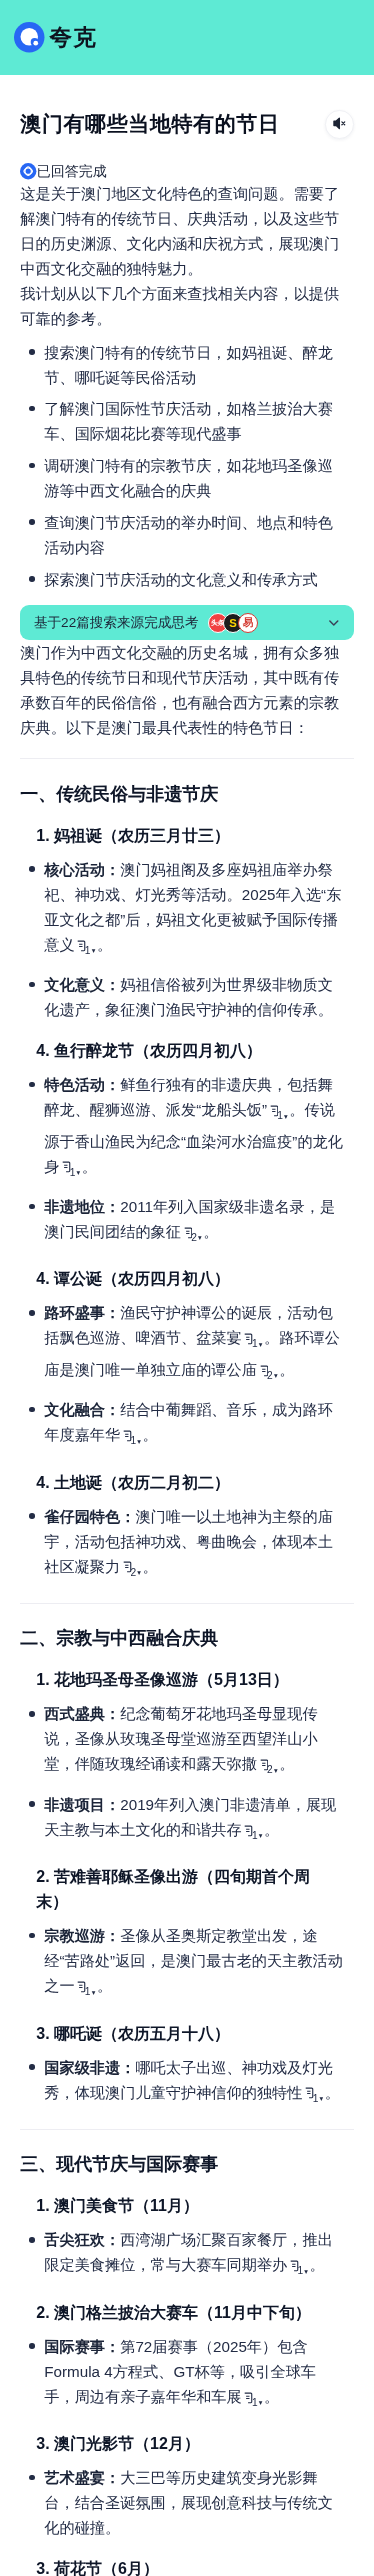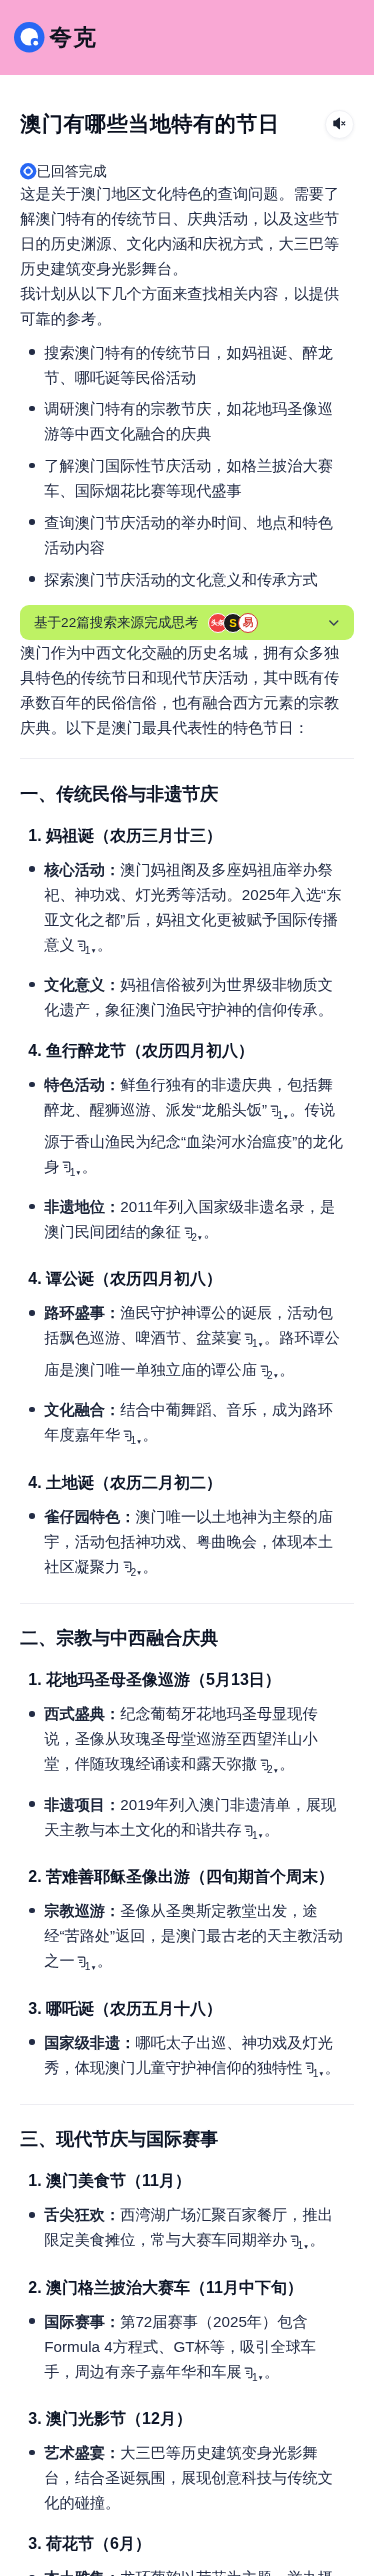--- a/index.html
+++ b/index.html
@@ -1,19 +1,19 @@
 <!DOCTYPE html>
 <html style="font-size:9px"><head>
 <meta charset="utf-8">
 <style>
   html,body{margin:0;padding:0;background:#fff;}
   .page{width:374px;height:2576px;margin:0 auto;background:#ffffff;overflow:hidden;
         font-family:"Liberation Sans","DejaVu Sans",sans-serif;color:#232c45;}
   
-  .hdr{height:75px;background:#f9a8d4;display:flex;align-items:center;padding-left:14px;box-sizing:border-box;}
+  .hdr{height:75px;background:#5eead4;display:flex;align-items:center;padding-left:14px;box-sizing:border-box;}
   .hdr .logo{width:30.5px;height:30.5px;flex:0 0 auto;}
   .hdr .brand{font-size:22.6px;font-weight:800;color:#0e131f;margin-left:5.1px;letter-spacing:1.1px;}
   
   .main{padding:0 20.3px;}
   .title-row{margin-top:35px;display:flex;align-items:flex-start;}
   h1.qtitle{flex:1;margin:0;font-size:21px;line-height:27px;font-weight:800;color:#0a101f;letter-spacing:0.6px;}
   .mute-btn{width:26.5px;height:26.5px;border-radius:50%;background:#fff;border:0.6px solid #f0f1f5;
             box-shadow:0 1.1px 3.4px rgba(20,30,60,.06);display:flex;align-items:center;justify-content:center;
             flex:0 0 auto;margin-left:6.8px;cursor:pointer;}
   .status-row{margin-top:24px;display:flex;align-items:center;}
@@ -22,32 +22,32 @@
   p.para{margin:0;font-size:15.2px;line-height:25px;color:#232c45;}
   .p-first{margin-top:22.6px;}
   .p-next{margin-top:8px;}
   .p-lead{margin-top:20.3px;}
   
   ul.blist{list-style:none;margin:9px 8px 0;padding:0;}
   ul.blist li{position:relative;padding-left:16px;font-size:15.2px;line-height:25px;margin-top:6.8px;}
   ul.blist li::before{content:"";position:absolute;left:1.1px;top:9.6px;width:5.6px;height:5.6px;border-radius:50%;background:#232c45;}
   .blabel{font-weight:800;color:#1b2438;}
   
-  .src-bar{margin-top:13.6px;height:35px;background:#bef264;border-radius:9px;display:flex;align-items:center;
+  .src-bar{margin-top:13.6px;height:35px;background:#5eead4;border-radius:9px;display:flex;align-items:center;
            padding:0 13.6px;box-sizing:border-box;cursor:pointer;}
   .src-label{font-size:13.6px;color:#1c2538;}
   .favicons{display:flex;margin-left:9px;}
   .fav{width:20.3px;height:20.3px;border-radius:50%;border:1.1px solid #fff;box-sizing:border-box;
        display:flex;align-items:center;justify-content:center;font-weight:800;margin-left:-5.1px;}
   .fav:first-child{margin-left:0;}
   .src-chevron{margin-left:auto;display:flex;align-items:center;}
   
   hr.sec-div{border:0;border-top:1.1px solid #ededf2;margin:18px 0 0;}
   h2.sec-t{margin:21.5px 0 0;font-size:18px;line-height:26px;font-weight:800;color:#0e1628;}
-  h3.item-t{margin:16px 8px 0;font-size:16px;line-height:25px;font-weight:800;color:#0e1628;}
+  h3.item-t{margin:16px 16px 0;font-size:16px;line-height:25px;font-weight:800;color:#0e1628;}
   ul.blist.content{margin-top:2.3px;}
   ul.blist.content li{margin-top:9px;}
   
   .cite{display:inline-block;white-space:nowrap;margin:0 1.7px;cursor:pointer;}
   .cite svg{vertical-align:-2.3px;}
   .cite .n{font-size:10.2px;color:#232c45;margin-left:-1.1px;vertical-align:-4px;}
   .cite .caret{font-size:7.3px;color:#232c45;vertical-align:-3.4px;margin-left:1.1px;}
 </style>
 </head>
 <body>
@@ -86,27 +86,27 @@
           <circle cx="14.5" cy="14.5" r="14.5" fill="#2767f4"></circle>
           <g fill="none" stroke="#ffffff" stroke-width="2">
             <rect x="8.2" y="8.2" width="12.6" height="12.6" rx="4" transform="rotate(45 14.5 14.5)"></rect>
             <circle cx="14.5" cy="14.5" r="5.6"></circle>
           </g>
         </svg>
       </span>
       <span class="status-tx">已回答完成</span>
     </div>
 
-    <p class="para p-first">这是关于澳门地区文化特色的查询问题。需要了解澳门特有的传统节日、庆典活动，以及这些节日的历史渊源、文化内涵和庆祝方式，大三巴等历史建筑变身光影舞台。</p>
+    <p class="para p-first">这是关于澳门地区文化特色的查询问题。需要了解澳门特有的传统节日、庆典活动，以及这些节日的历史渊源、文化内涵和庆祝方式，展现澳门中西文化交融的独特魅力。</p>
     <p class="para p-next">我计划从以下几个方面来查找相关内容，以提供可靠的参考。</p>
 
     <ul class="blist">
       <li><span>搜索澳门特有的传统节日，如妈祖诞、醉龙节、哪吒诞等民俗活动</span></li>
+      <li><span>了解澳门国际性节庆活动，如格兰披治大赛车、国际烟花比赛等现代盛事</span></li>
       <li><span>调研澳门特有的宗教节庆，如花地玛圣像巡游等中西文化融合的庆典</span></li>
-      <li><span>了解澳门国际性节庆活动，如格兰披治大赛车、国际烟花比赛等现代盛事</span></li>
       <li><span>查询澳门节庆活动的举办时间、地点和特色活动内容</span></li>
       <li><span>探索澳门节庆活动的文化意义和传承方式</span></li>
     </ul>
 
     <div class="src-bar">
       <span class="src-label">基于22篇搜索来源完成思考</span>
       <span class="favicons" id="favicons">
           <span class="fav" style="background: rgb(240, 65, 66); color: rgb(255, 255, 255); font-size: 6.8px;">头条</span>
           <span class="fav" style="background: rgb(28, 28, 28); color: rgb(255, 212, 0); font-size: 11.3px;">S</span>
           <span class="fav" style="background: rgb(255, 255, 255); color: rgb(212, 60, 51); font-size: 10.7px; border: 1.1px solid rgb(212, 60, 51);">易</span>

